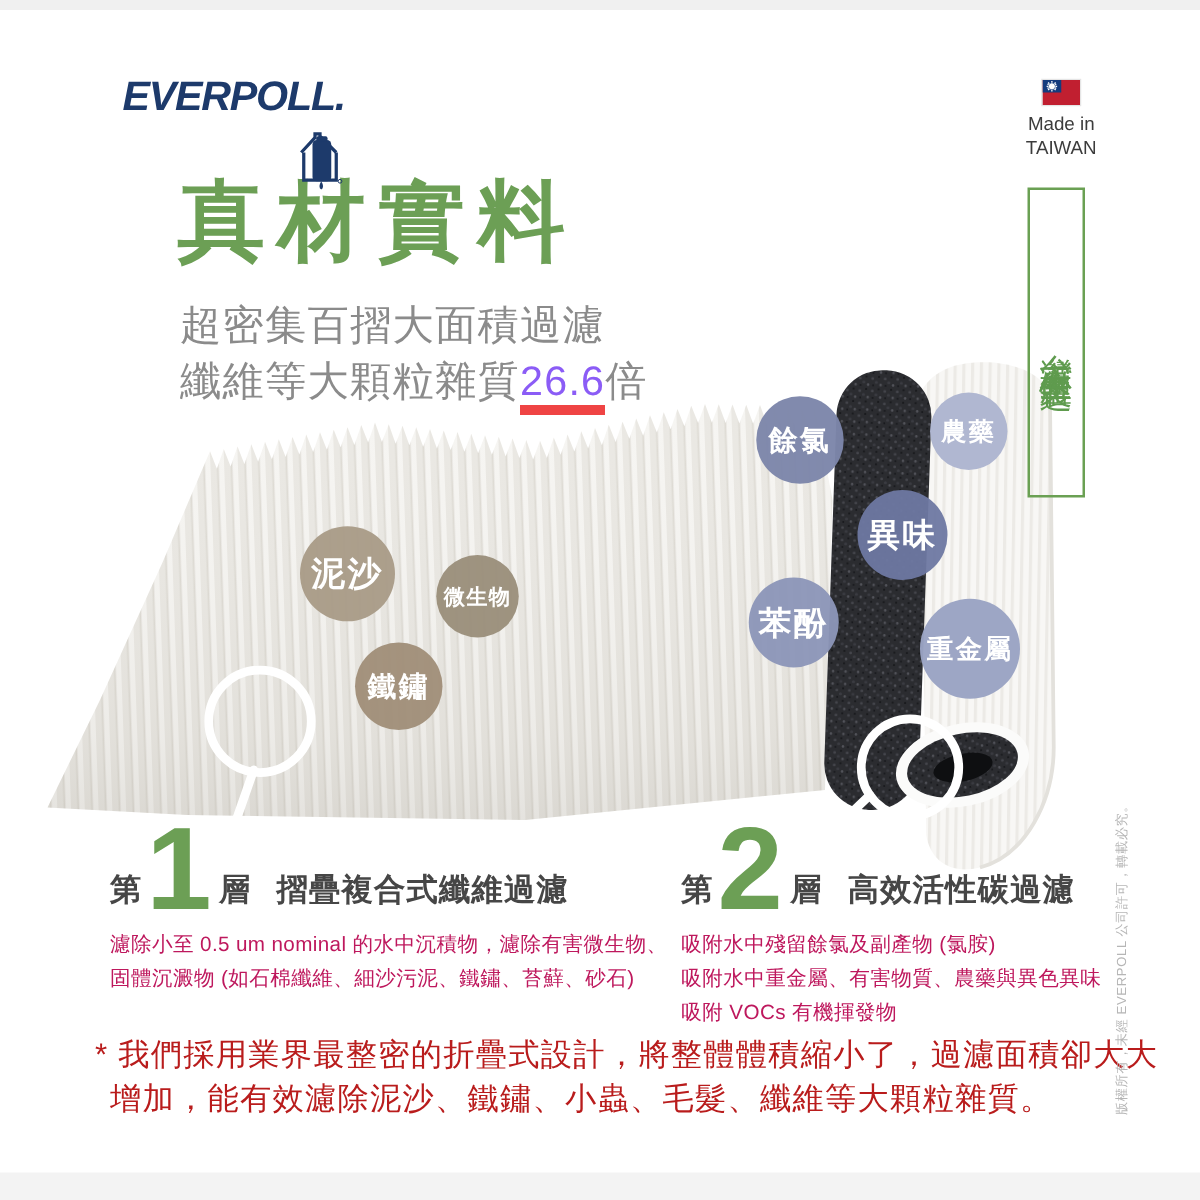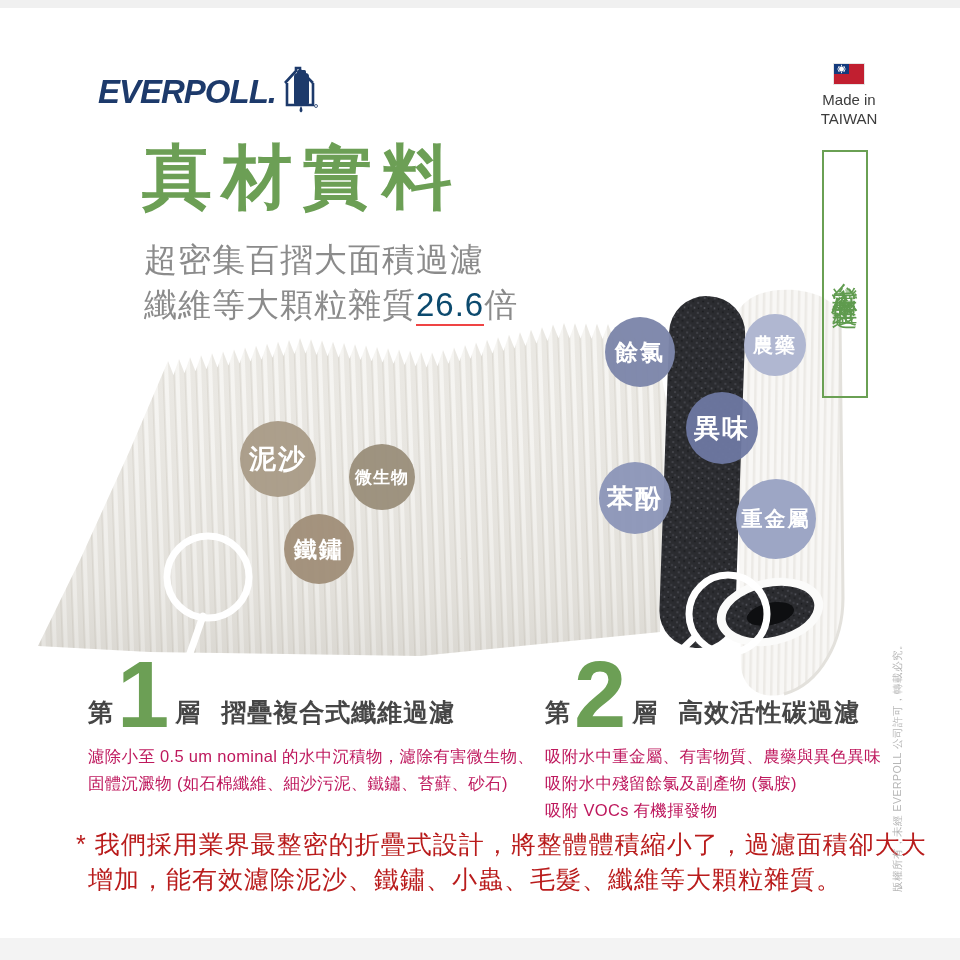--- a/index.html
+++ b/index.html
@@ -6,21 +6,21 @@
   body{
     width:960px;height:960px;position:relative;overflow:hidden;
     background:#ffffff;
     font-family:"Liberation Sans","DejaVu Sans",sans-serif;
   }
   .edge-strip{position:absolute;left:0;width:960px;z-index:0;}
   .edge-strip.top{top:0;height:8px;background:#f0f0f0;}
   .edge-strip.bottom{top:938px;height:22px;background:#f3f3f3;}
 
   
-  .logo-wrap{position:absolute;left:98px;top:60px;display:flex;align-items:flex-end;z-index:5;}
+  .logo-wrap{position:absolute;left:98px;top:60px;display:flex;align-items:flex-end;z-index:5;flex-direction:column;}
   .logo-text{
     font-size:33px;font-weight:bold;font-style:italic;color:#1d3a6b;
     letter-spacing:-1px;line-height:1;padding-bottom:6px;
   }
   .logo-icon{width:40px;height:54px;margin-left:4px;}
 
   .madein-wrap{position:absolute;left:806px;top:64px;width:86px;text-align:center;z-index:5;}
   .flag{width:30px;height:20px;display:block;margin:0 auto 6px auto;box-shadow:0 0 0 1px #e5e5e5;}
   .madein-line{font-size:15px;color:#3c3c3c;line-height:19px;}
 
@@ -38,21 +38,21 @@
   
   .hero-title{
     position:absolute;left:142px;top:142px;z-index:4;
     font-size:70px;font-weight:bold;color:#6c9f55;letter-spacing:10px;line-height:1;
   }
   .hero-sub{
     position:absolute;left:144px;top:237px;z-index:4;
     font-size:33px;color:#8b8b8b;line-height:45px;letter-spacing:1px;
   }
   .hero-highlight{
-    color:#0c4a6e;border-bottom:2px solid #ef4444;padding-bottom:1px;
+    color:#8b5cf6;border-bottom:8px solid #ef4444;padding-bottom:1px;
   }
 
   
   .illus{position:absolute;left:0;top:280px;width:960px;height:440px;z-index:1;}
 
   .bubble{
     position:absolute;border-radius:50%;z-index:3;
     display:flex;align-items:center;justify-content:center;
     color:#ffffff;font-weight:bold;letter-spacing:2px;
   }
@@ -225,22 +225,22 @@
 </div>
 
 <div class="section sec-2">
   <div class="sec-heading">
     <span class="sec-prefix">第</span>
     <span class="sec-number">2</span>
     <span class="sec-prefix">層</span>
     <span class="sec-title">高效活性碳過濾</span>
   </div>
   <div class="sec-body">
+    <div>吸附水中殘留餘氯及副產物 (氯胺)</div>
     <div>吸附水中重金屬、有害物質、農藥與異色異味</div>
-    <div>吸附水中殘留餘氯及副產物 (氯胺)</div>
     <div>吸附 VOCs 有機揮發物</div>
   </div>
 </div>
 
 <div class="footnote">
   <div class="l1">* 我們採用業界最整密的折疊式設計，將整體體積縮小了，過濾面積卻大大</div>
   <div class="l2">增加，能有效濾除泥沙、鐵鏽、小蟲、毛髮、纖維等大顆粒雜質。</div>
 </div>
 
 <div class="copyright">版權所有，未經 EVERPOLL 公司許可，轉載必究。</div>

